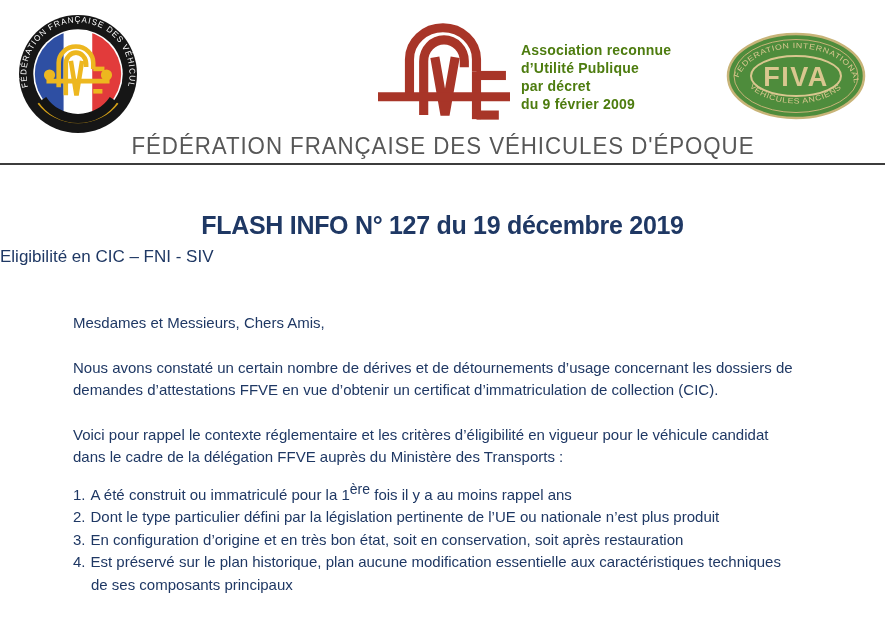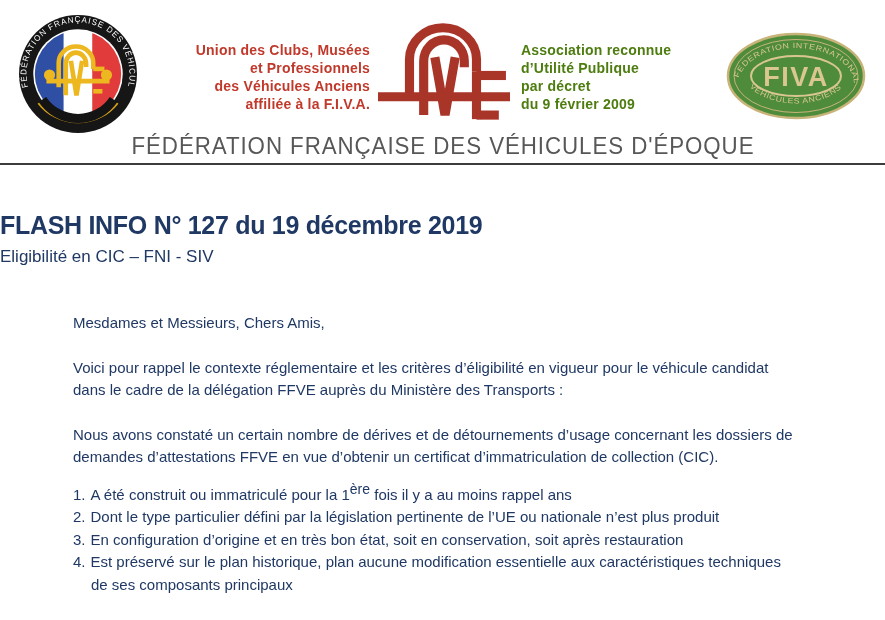--- a/index.html
+++ b/index.html
@@ -26,21 +26,21 @@
     border-bottom:2px solid #3c3c3c;padding-bottom:5px;
   }
   .banner span{
     display:inline-block;color:#575757;font-size:24px;font-weight:400;
     letter-spacing:1px;transform:scaleX(.93);transform-origin:center;
     line-height:24px;
   }
   
   .doc{position:absolute;left:0;top:210px;width:885px;color:#1f3864;}
   .doc-title{
-    text-align:left;font-size:25px;font-weight:bold;letter-spacing:-.3px;
+    text-align:center;font-size:25px;font-weight:bold;letter-spacing:-.3px;
     color:#1f3864;margin:0;line-height:30px;
   }
   .doc-subtitle{
     text-align:left;font-size:17px;font-weight:400;color:#1f3864;
     margin:7px 0 0 0;line-height:20px;
   }
   .doc-text{margin:0 20px 0 73px;font-size:15px;line-height:22.5px;}
   .greeting{margin-top:45px;white-space:pre-line;}
   .para{margin-top:22px;white-space:pre-line;}
   .list{margin-top:15px;}
@@ -78,24 +78,20 @@
       <path d="M 74 54 L 85 54"></path>
       <path d="M 74 76 L 83 76"></path>
     </g>
     <circle cx="31" cy="60" r="5.5" fill="#edb71f"></circle>
     <circle cx="87" cy="60" r="5.5" fill="#edb71f"></circle>
     <text font-size="8.2" fill="#ffffff" letter-spacing="1" font-family="Liberation Sans, sans-serif" textLength="250" lengthAdjust="spacingAndGlyphs">
       <textPath href="#ringpath">FÉDÉRATION FRANÇAISE DES VÉHICULES D'ÉPOQUE</textPath>
     </text>
   </svg>
 
-  <div class="hdr-union">Union des Clubs, Musées
-et Professionnels
-des Véhicules Anciens
-affiliée à la F.I.V.A.</div>
 
   <svg class="hdr-mono" viewBox="0 0 130 115" aria-hidden="true">
     <g stroke="#a83528" stroke-width="9" fill="none">
       <path d="M 31 74 L 31 40 A 33 31 0 0 1 97 40 L 97 52"></path>
       <path d="M 45 95 L 45 42 A 20 21 0 0 1 85 42 L 85 48"></path>
       <path d="M 56 38 L 66 95 L 76 38"></path>
       <path d="M 0 77 L 130 77"></path>
       <path d="M 97 52 L 97 99"></path>
       <path d="M 97 56 L 126 56"></path>
       <path d="M 97 95 L 119 95"></path>
@@ -127,25 +123,25 @@
   <div class="banner">
     <span>FÉDÉRATION FRANÇAISE DES VÉHICULES D'ÉPOQUE</span>
   </div>
 
   <div class="doc">
     <h1 class="doc-title">FLASH INFO N° 127 du 19 décembre 2019</h1>
     <div class="doc-subtitle">Eligibilité en CIC – FNI - SIV</div>
 
     <div class="doc-text greeting">Mesdames et Messieurs, Chers Amis,</div>
 
+    <div class="doc-text para">Nous avons constaté un certain nombre de dérives et de détournements d’usage concernant les dossiers de
+demandes d’attestations FFVE en vue d’obtenir un certificat d’immatriculation de collection (CIC).</div>
+
     <div class="doc-text para">Voici pour rappel le contexte réglementaire et les critères d’éligibilité en vigueur pour le véhicule candidat
 dans le cadre de la délégation FFVE auprès du Ministère des Transports :</div>
-
-    <div class="doc-text para">Nous avons constaté un certain nombre de dérives et de détournements d’usage concernant les dossiers de
-demandes d’attestations FFVE en vue d’obtenir un certificat d’immatriculation de collection (CIC).</div>
 
     <div class="doc-text list">
       <div class="li">
         <span class="num">1.</span><span class="txt"><span>A été construit ou immatriculé pour la 1</span><sup>ère</sup><span> fois il y a au moins rappel ans</span></span>
       </div>
       <div class="li">
         <span class="num">2.</span><span class="txt">Dont le type particulier défini par la législation pertinente de l’UE ou nationale n’est plus produit</span>
       </div>
       <div class="li">
         <span class="num">3.</span><span class="txt">En configuration d’origine et en très bon état, soit en conservation, soit après restauration</span>

